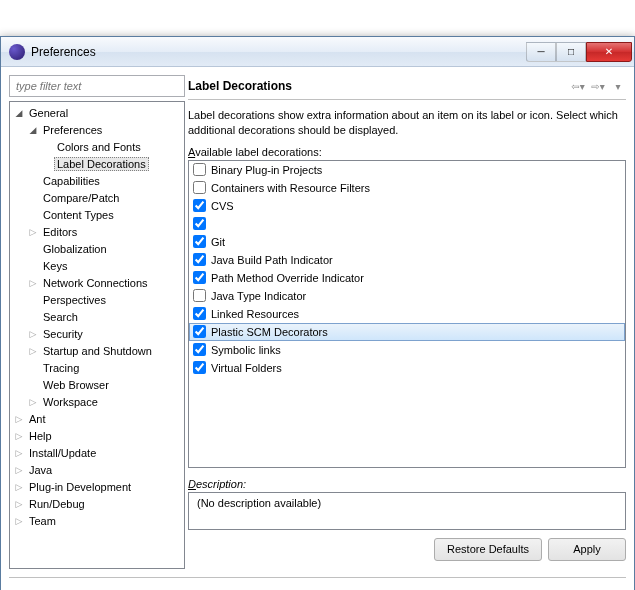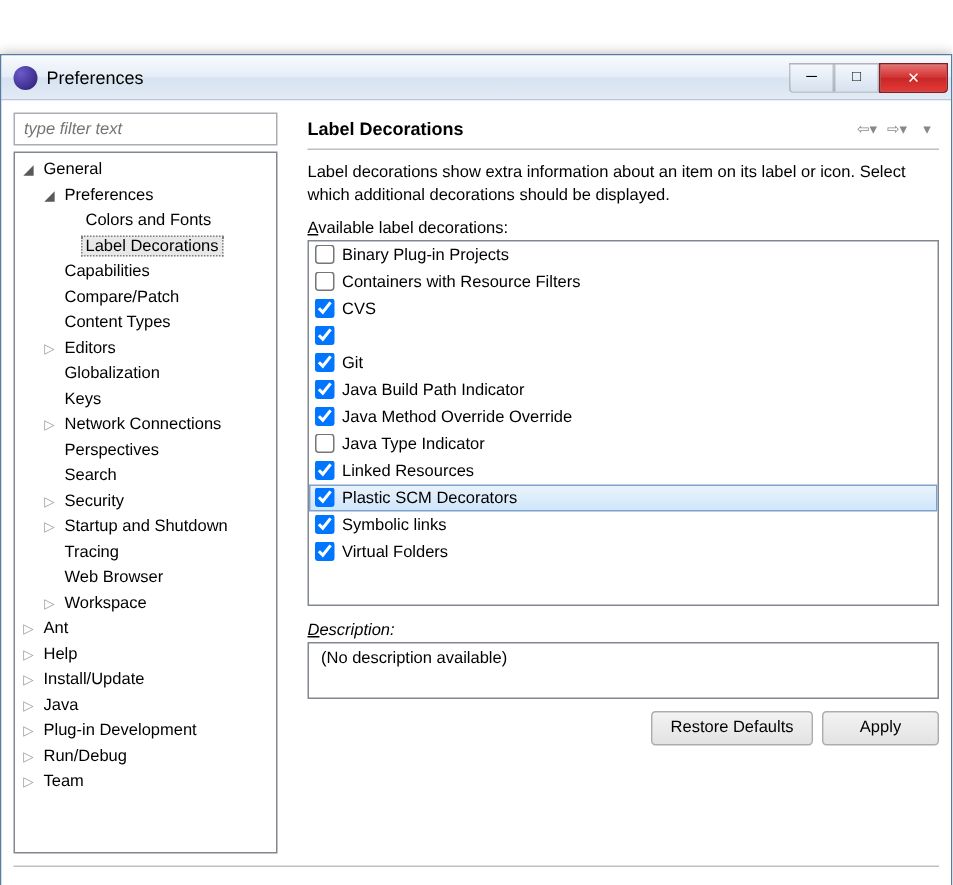--- a/index.html
+++ b/index.html
@@ -6,39 +6,39 @@
 body { font-family: "Segoe UI", Tahoma, sans-serif; font-size: 11px; color: #000; background: #fff; width: 635px; height: 590px; overflow: hidden; }
 .window { width: 635px; height: 590px; border: 1px solid #5a7ca0; display: flex; flex-direction: column; box-shadow: 0 0 8px rgba(0,0,0,0.3); margin-top: 36px; }
 .titlebar { height: 30px; background: linear-gradient(to bottom, #f8fafd 0%, #e5edf7 50%, #d6e2f0 51%, #e2ebf6 100%); display: flex; align-items: center; padding: 0 2px 0 8px; border-bottom: 1px solid #b8c6d8; }
 .titlebar-icon { width: 16px; height: 16px; margin-right: 6px; background: radial-gradient(circle at 30% 30%, #6a5acd 0%, #2a1a6d 100%); border-radius: 50%; }
 .titlebar-text { flex: 1; font-size: 12px; color: #000; }
 .titlebar-buttons { display: flex; gap: 0; }
 .tb-btn { width: 30px; height: 20px; border: 1px solid rgba(0,0,0,0.2); display: flex; align-items: center; justify-content: center; font-family: "Segoe UI Symbol", sans-serif; font-size: 10px; background: linear-gradient(to bottom, #f4f8fc, #d6e2f0); cursor: default; }
 .tb-btn.min { border-radius: 0 0 0 3px; }
 .tb-btn.close { width: 46px; background: linear-gradient(to bottom, #e57373 0%, #d32f2f 50%, #c62828 51%, #e53935 100%); color: #fff; border-radius: 0 0 3px 0; border-color: #8b1a1a; }
 .body-area { flex: 1; display: flex; flex-direction: column; background: #fff; }
-.upper { flex: 1; display: flex; padding: 8px; gap: 20px; min-height: 0; justify-content: center; }
+.upper { flex: 1; display: flex; padding: 8px; gap: 3px; min-height: 0; justify-content: center; }
 .left-pane { width: 176px; display: flex; flex-direction: column; }
 .filter-input { width: 100%; height: 22px; border: 1px solid #abadb3; padding: 2px 6px; font-size: 11px; font-style: italic; color: #888; font-family: inherit; }
 .tree { flex: 1; border: 1px solid #828790; margin-top: 4px; overflow: auto; padding: 2px 0; }
 .tree-item { display: flex; align-items: center; height: 17px; padding-right: 4px; cursor: default; white-space: nowrap; }
 .tree-item .tw { width: 14px; text-align: center; color: #595959; font-size: 9px; }
 .tree-item .lbl { padding: 0 3px; }
 .tree-item.sel .lbl { background: #e8e8e8; border: 1px dotted #808080; padding: 0 2px; }
 .ind0 { padding-left: 2px; } .ind1 { padding-left: 16px; } .ind2 { padding-left: 30px; }
 .right-pane { flex: 1; display: flex; flex-direction: column; min-width: 0; }
 .header-row { display: flex; align-items: center; height: 22px; }
 .page-title { font-size: 12px; font-weight: bold; flex: 1; }
 .hdr-tools { display: flex; gap: 4px; align-items: center; }
 .hdr-tool { width: 16px; height: 16px; display: flex; align-items: center; justify-content: center; color: #888; font-size: 10px; cursor: default; }
 .divider { height: 1px; background: #c0c0c0; margin: 2px 0 8px 0; }
 .intro { font-size: 11px; line-height: 1.35; margin-bottom: 8px; }
 .avail-label { margin-bottom: 2px; }
 .avail-label .u { text-decoration: underline; }
-.list { border: 1px solid #828790; height: 244px; overflow: auto; background: #fff; }
+.list { border: 1px solid #828790; height: 308px; overflow: auto; background: #fff; }
 .list-row { display: flex; align-items: center; height: 18px; padding: 0 4px; gap: 5px; cursor: default; }
 .list-row.sel { background: linear-gradient(to bottom, #eaf3fb, #cfe6fb); border: 1px solid #7da2ce; padding: 0 3px; height: 18px; }
 .list-row input[type=checkbox] { width: 13px; height: 13px; }
 .desc-label { margin-top: 10px; font-style: italic; }
 .desc-label .u { text-decoration: underline; }
 .desc-box { border: 1px solid #828790; height: 38px; padding: 4px 8px; margin-top: 2px; color: #000; overflow: auto; }
 .btn-row-right { display: flex; justify-content: flex-end; gap: 6px; margin-top: 8px; }
 .btn { min-width: 78px; height: 23px; border: 1px solid #acacac; background: linear-gradient(to bottom, #f2f2f2, #e3e3e3); font-family: inherit; font-size: 11px; padding: 0 12px; cursor: default; border-radius: 3px; }
 .btn.default { border-color: #3c7fb1; box-shadow: inset 0 0 0 1px #86b7e0; }
 .sep-h { height: 1px; background: #c0c0c0; margin: 0 8px; }
@@ -201,21 +201,21 @@
             <div class="list-row">
               <input type="checkbox" checked="" style="">
               <span>Git</span>
             </div>
             <div class="list-row">
               <input type="checkbox" checked="" style="">
               <span>Java Build Path Indicator</span>
             </div>
             <div class="list-row">
               <input type="checkbox" checked="" style="">
-              <span>Java Method Override Override</span>
+              <span>Path Method Override Indicator</span>
             </div>
             <div class="list-row">
               <input type="checkbox" style="">
               <span>Java Type Indicator</span>
             </div>
             <div class="list-row">
               <input type="checkbox" checked="" style="">
               <span>Linked Resources</span>
             </div>
             <div class="list-row sel">

